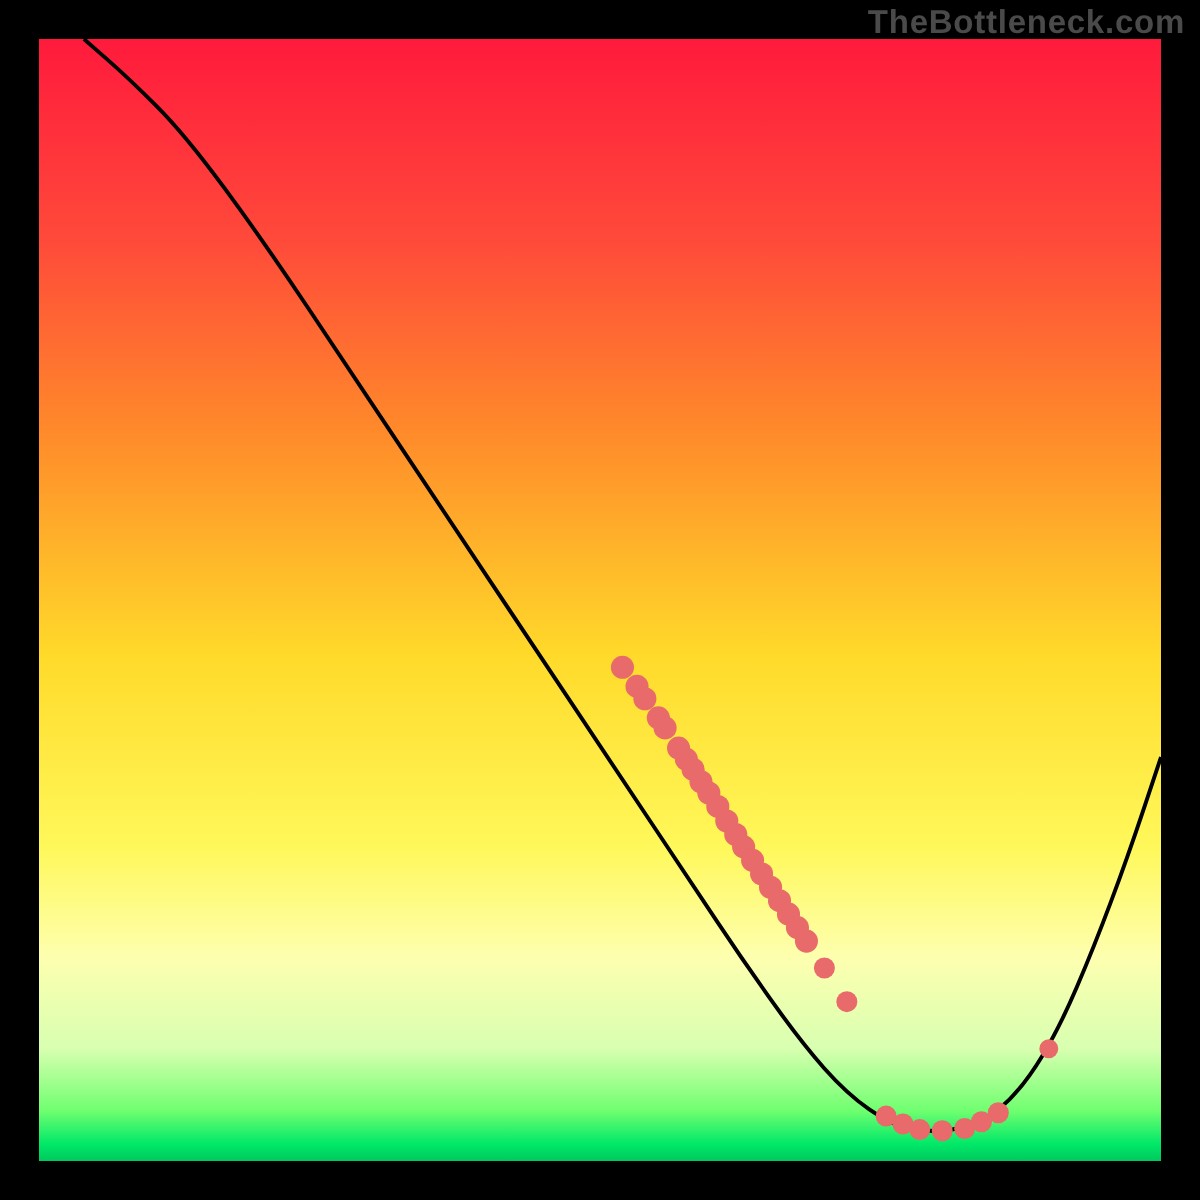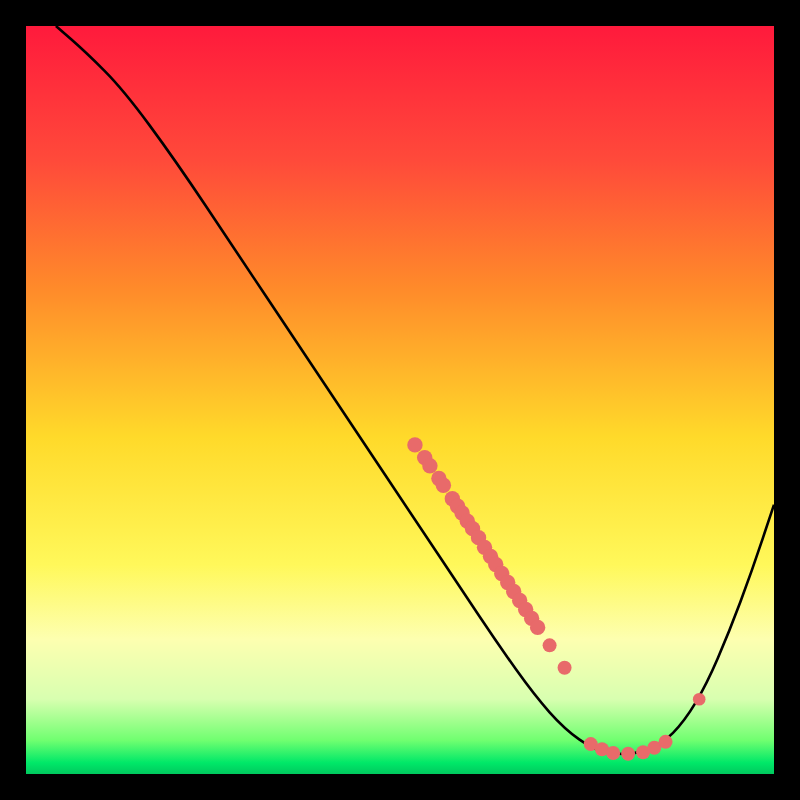--- a/index.html
+++ b/index.html
@@ -28,20 +28,21 @@
     z-index: 5;
   }
   svg {
     display: block;
   }
 </style>
 </head>
 <body>
 
 <div class="frame">
+  <div class="watermark">TheBottleneck.com</div>
 
   <svg id="chart-svg" width="800" height="800" viewBox="0 0 800 800">
     <defs>
       <linearGradient id="bg-grad" x1="0" y1="0" x2="0" y2="1">
           <stop offset="0%" stop-color="#ff1a3c"></stop>
           <stop offset="18%" stop-color="#ff4a3a"></stop>
           <stop offset="35%" stop-color="#ff8a2a"></stop>
           <stop offset="55.00000000000001%" stop-color="#ffda2a"></stop>
           <stop offset="72%" stop-color="#fff85a"></stop>
           <stop offset="82%" stop-color="#fdffb0"></stop>

